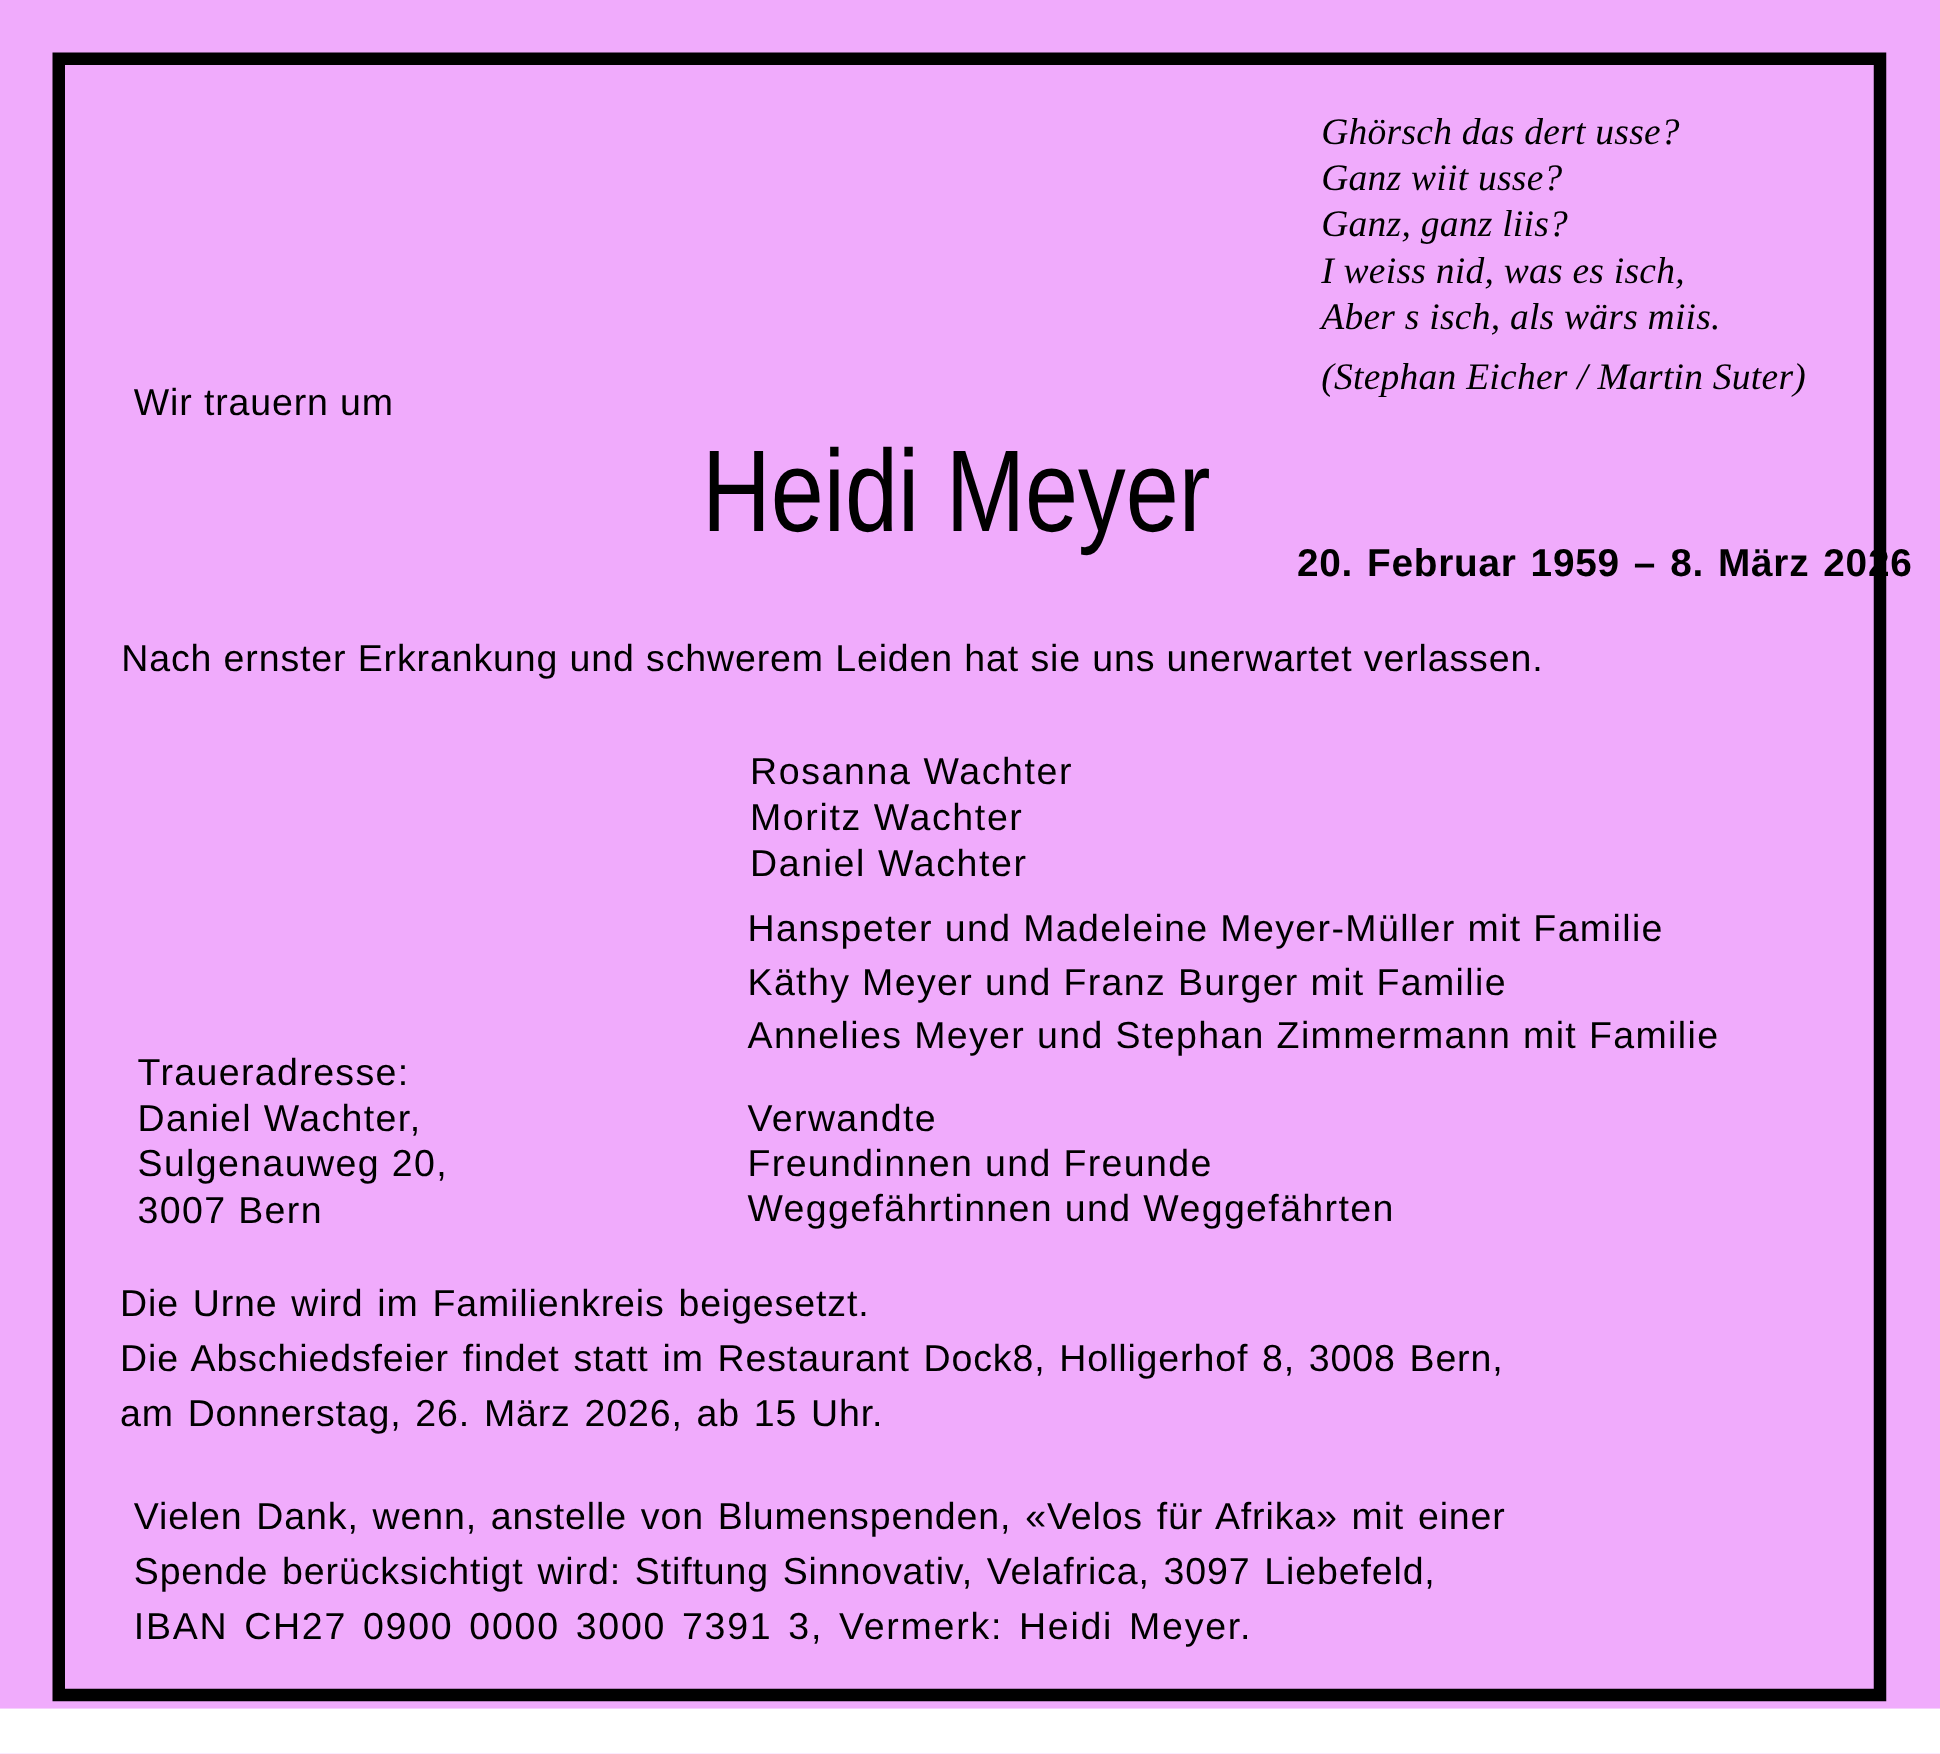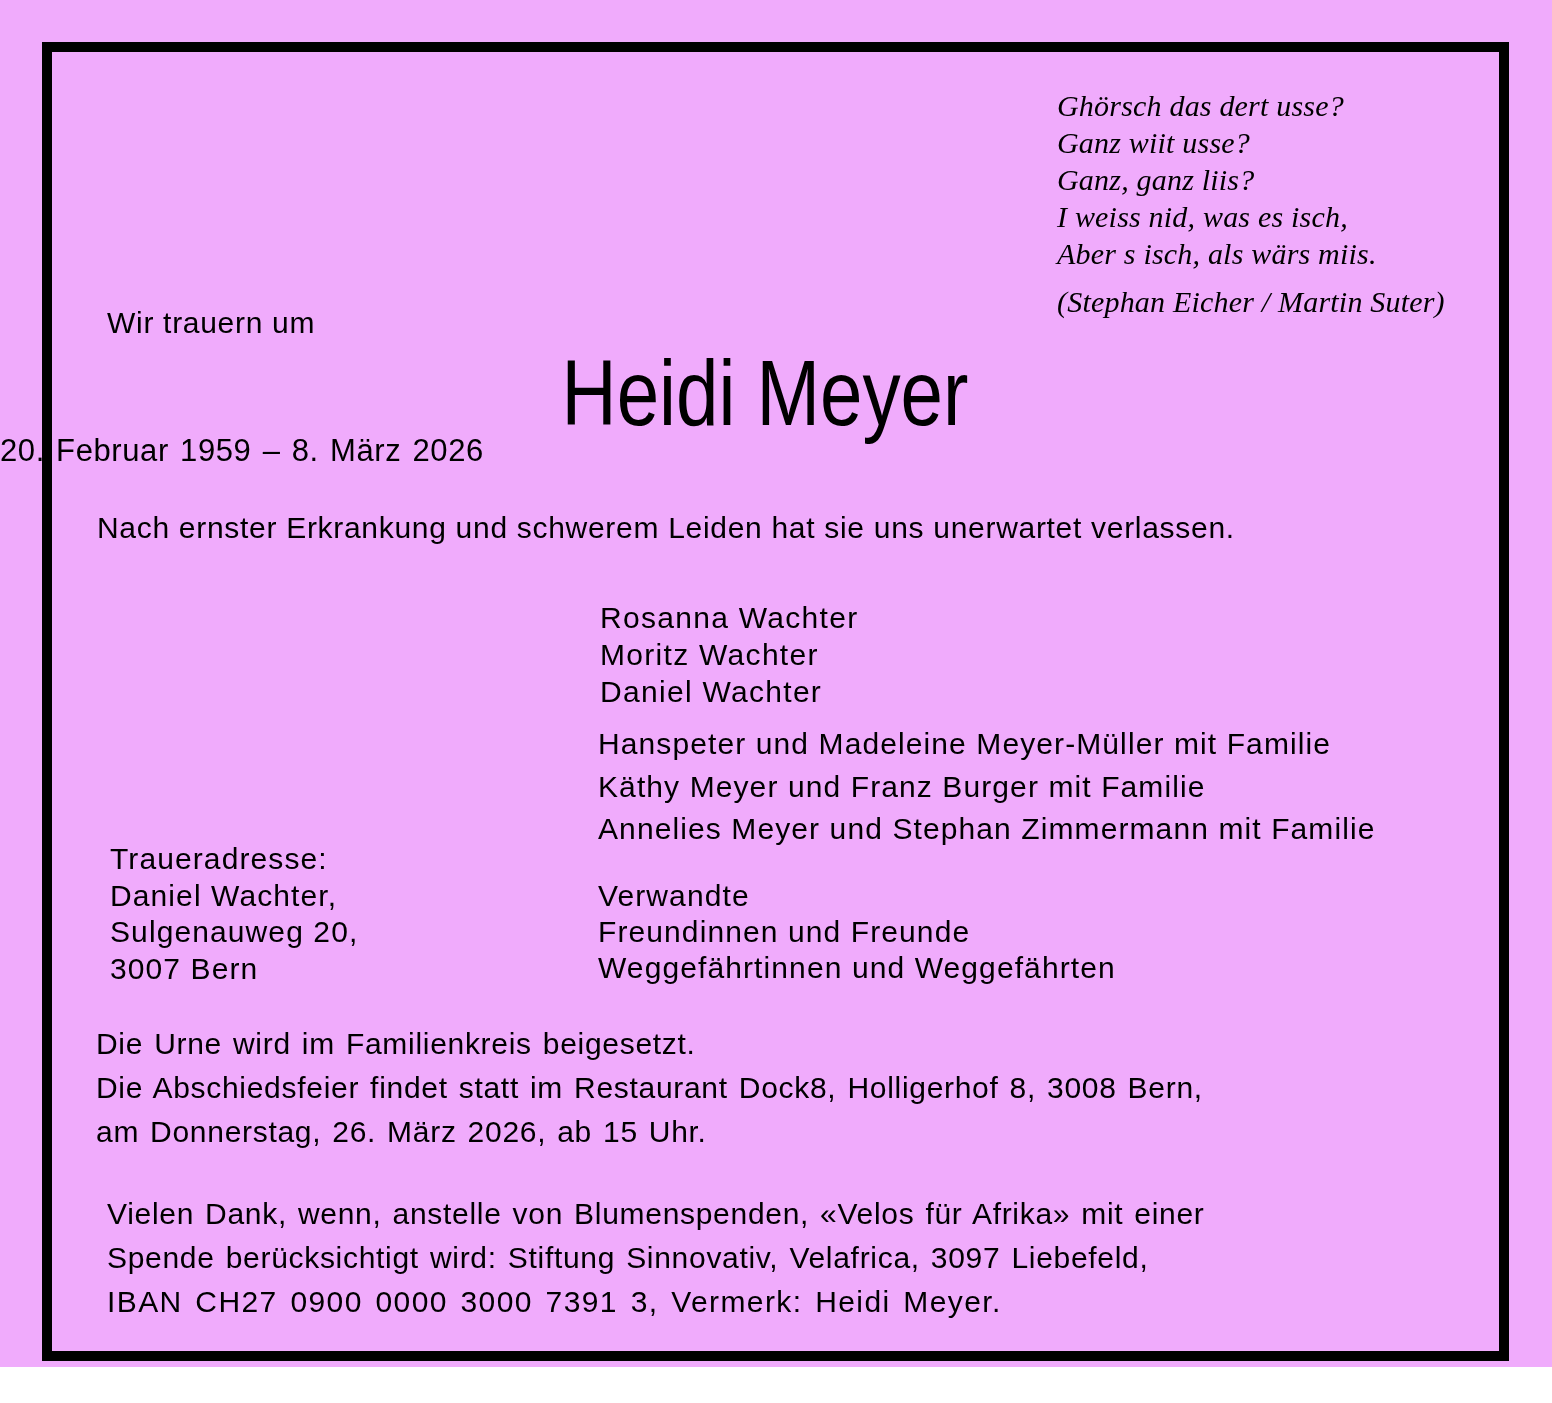--- a/index.html
+++ b/index.html
@@ -42,26 +42,27 @@
     font-size: 93px;
     line-height: 1;
     white-space: nowrap;
     transform: scaleX(0.82);
     transform-origin: 50% 0;
   }
   .dates {
     position: absolute;
     left: 0; top: 433px;
     width: 1530px;
-    text-align: left;
+    text-align: right;
     font-size: 31px;
     line-height: 36px;
     letter-spacing: 0.6px;
     word-spacing: 2px;
     white-space: nowrap;
+    font-weight: bold;
   }
   .announcement { position: absolute; left: 97px; top: 510px; }
   .children   { position: absolute; left: 600px; top: 599px; line-height: 37px; letter-spacing: 1.3px; }
   .families   { position: absolute; left: 598px; top: 723px; line-height: 42.5px; letter-spacing: 1.1px; }
   .community  { position: absolute; left: 598px; top: 878px; line-height: 36px; letter-spacing: 1.1px; }
   .address    { position: absolute; left: 110px; top: 841px; line-height: 36.5px; letter-spacing: 1.1px; }
   .burial     { position: absolute; left: 96px; top: 1022px; line-height: 44px; letter-spacing: 0.7px; word-spacing: 2px; }
   .donation   { position: absolute; left: 107px; top: 1192px; line-height: 44px; letter-spacing: 0.7px; word-spacing: 2px; }
   .iban-line  { letter-spacing: 1.4px; word-spacing: 3px; }
 </style>

